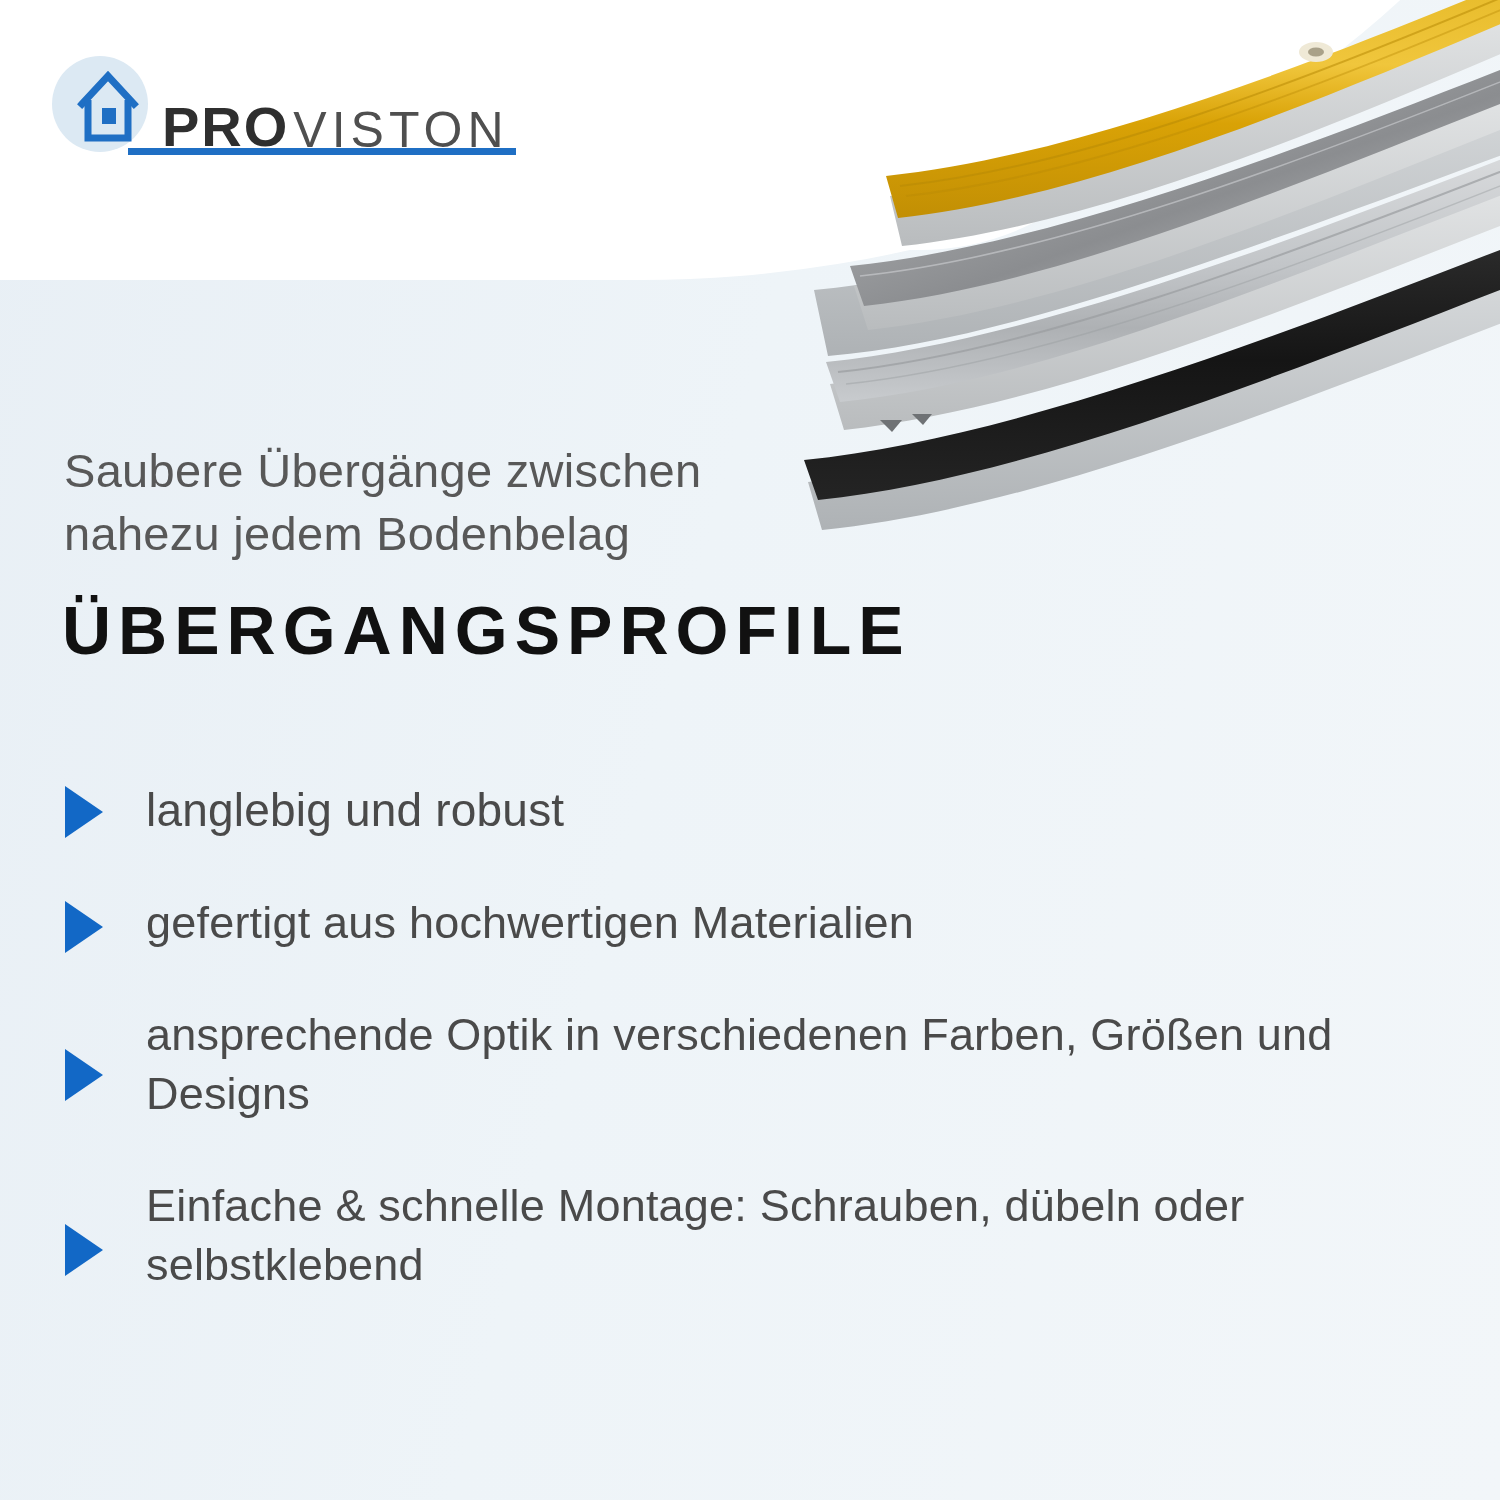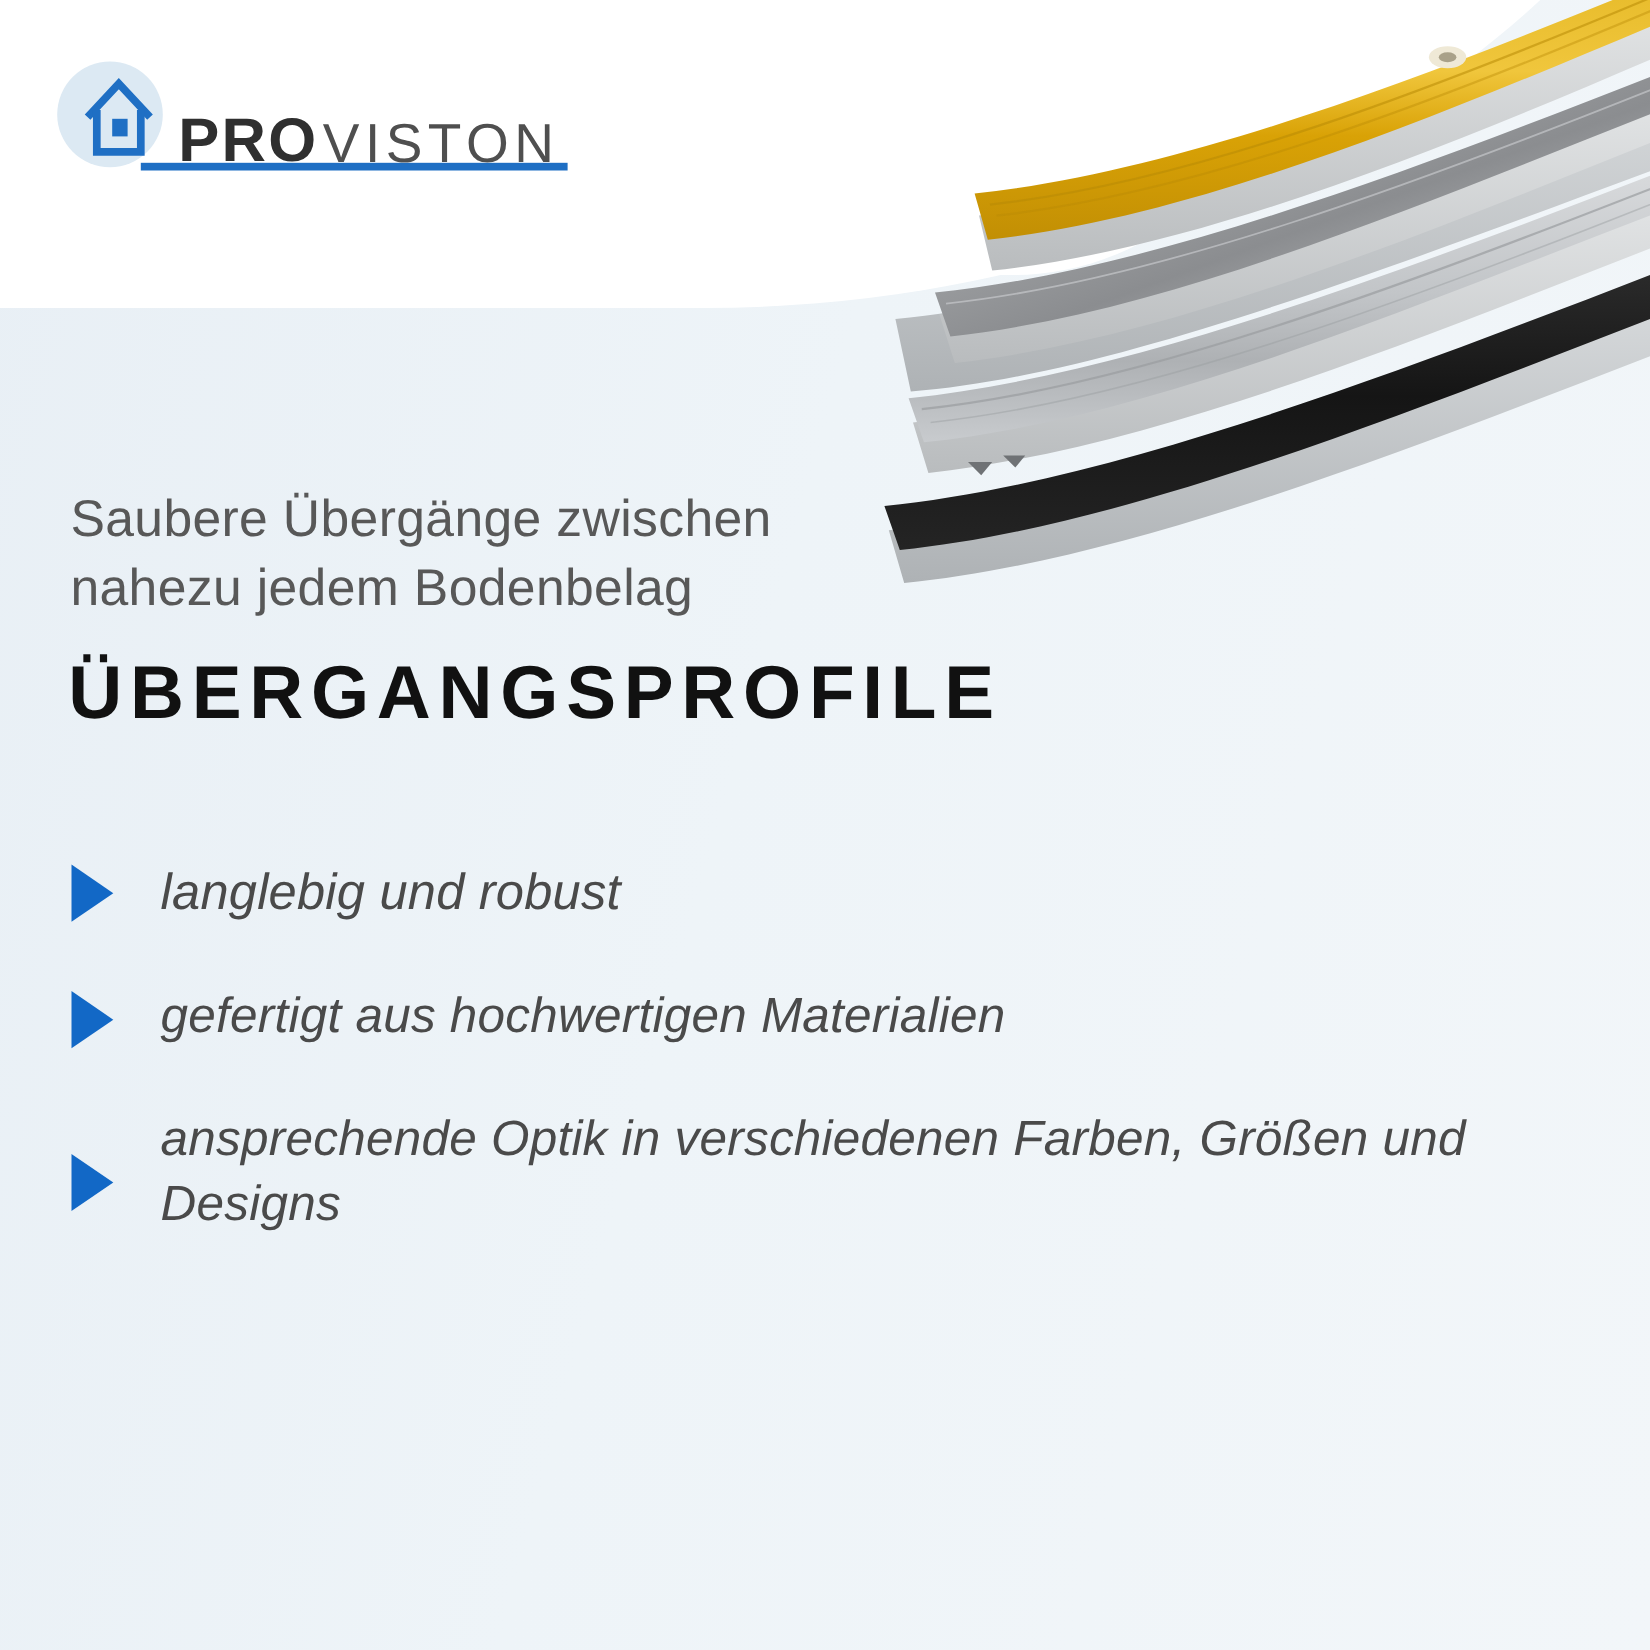--- a/index.html
+++ b/index.html
@@ -144,21 +144,20 @@
     letter-spacing: 7px;
     line-height: 1.05;
   }
 
   .bullets {
     position: absolute;
     left: 62px;
     top: 780px;
     width: 1340px;
     z-index: 5;
-    font-style: italic;
   }
   .bullet {
     display: flex;
     align-items: flex-start;
     margin-bottom: 52px;
   }
   .bullet:last-child { margin-bottom: 0; }
   .bullet .tri {
     flex: 0 0 auto;
     width: 44px;
@@ -301,15 +300,21 @@
           <span></span>
         </div>
       <div class="txt">gefertigt aus hochwertigen Materialien</div>
     </div>
     <div class="bullet b2">
       <div class="tri">
           <span></span>
         </div>
       <div class="txt">ansprechende Optik in verschiedenen Farben, Größen und Designs</div>
     </div>
+    <div class="bullet b4">
+      <div class="tri">
+          <span></span>
+        </div>
+      <div class="txt">Einfache &amp; schnelle Montage: Schrauben, dübeln oder selbstklebend</div>
+    </div>
   </div>
 
 </div>
 
 </body></html>

